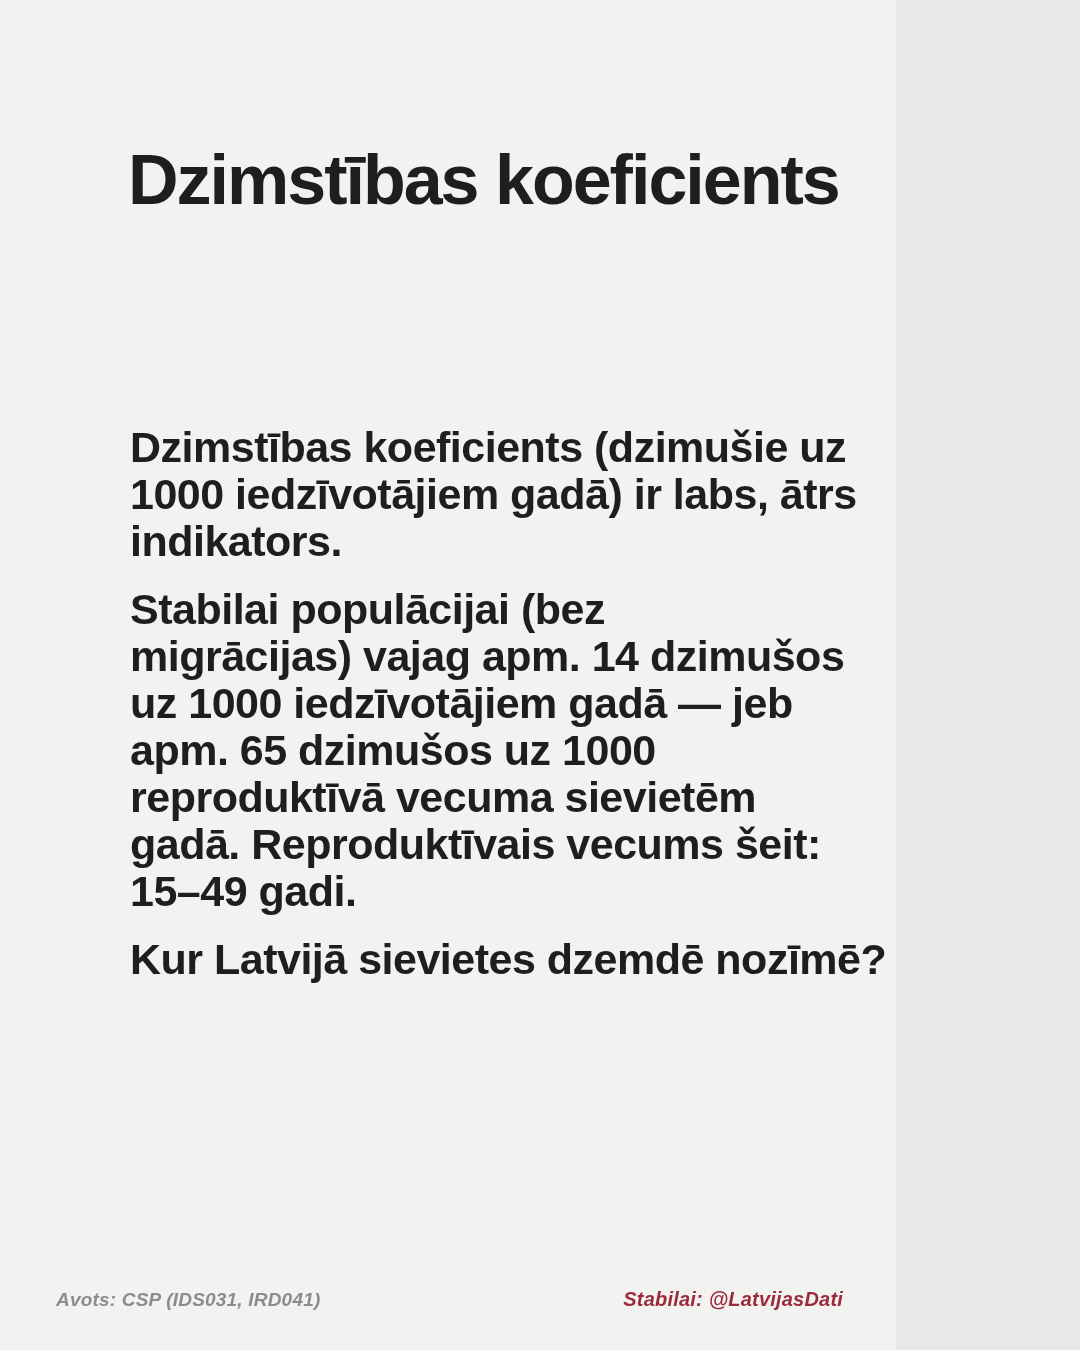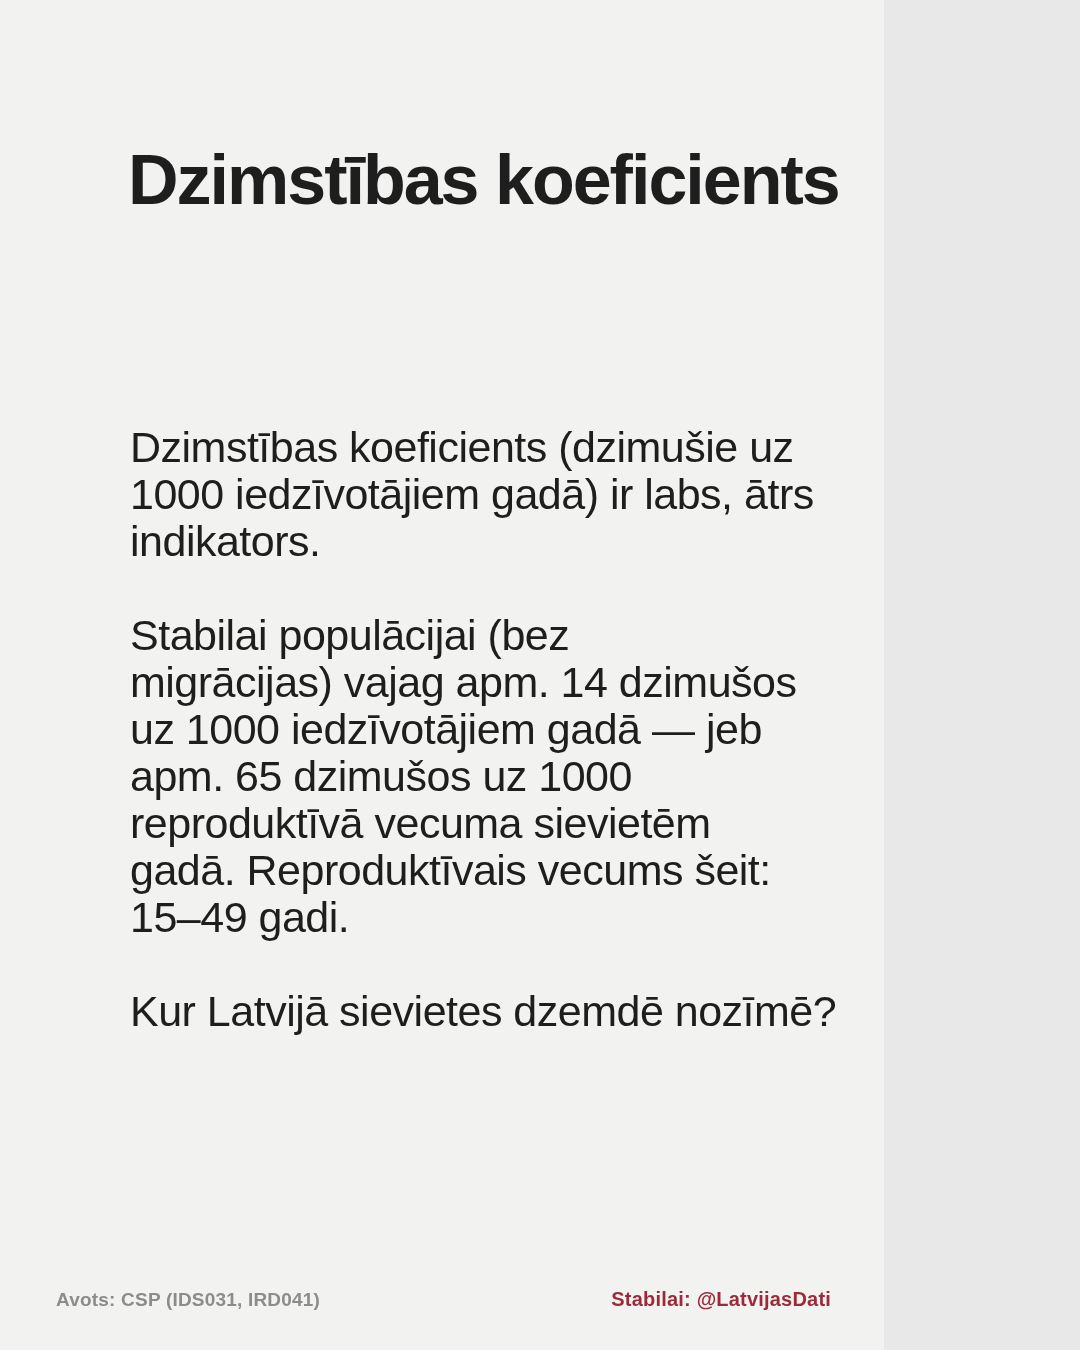--- a/index.html
+++ b/index.html
@@ -7,20 +7,21 @@
     padding: 0;
     background: #e8e8e8;
   }
   .card {
     position: relative;
     width: 884px;
     height: 1350px;
     background: #f2f2f0;
     overflow: hidden;
     font-family: "Liberation Sans", sans-serif;
+    padding-left: 12px;
   }
   .title {
     position: absolute;
     left: 128px;
     top: 143px;
     margin: 0;
     font-size: 70px;
     line-height: 1.08;
     font-weight: 700;
     letter-spacing: -2px;
@@ -41,35 +42,36 @@
     position: absolute;
     left: 130px;
     top: 424px;
     width: 850px;
     color: #1e1e1e;
   }
   .body-text p {
     margin: 0;
     font-size: 43px;
     line-height: 47px;
-    font-weight: 400;
+    font-weight: 700;
     letter-spacing: -0.5px;
     white-space: pre-line;
   }
   .body-text p + p {
-    margin-top: 47px;
+    margin-top: 21px;
   }
   .footer {
     position: absolute;
     left: 56px;
     right: 53px;
     top: 1288px;
     display: flex;
     justify-content: space-between;
     align-items: baseline;
+    font-style: italic;
   }
   .footer .source {
     font-size: 19px;
     font-weight: 700;
     letter-spacing: 0.2px;
     color: #8c8c8c;
   }
   .footer .credit {
     font-size: 20px;
     font-weight: 700;

